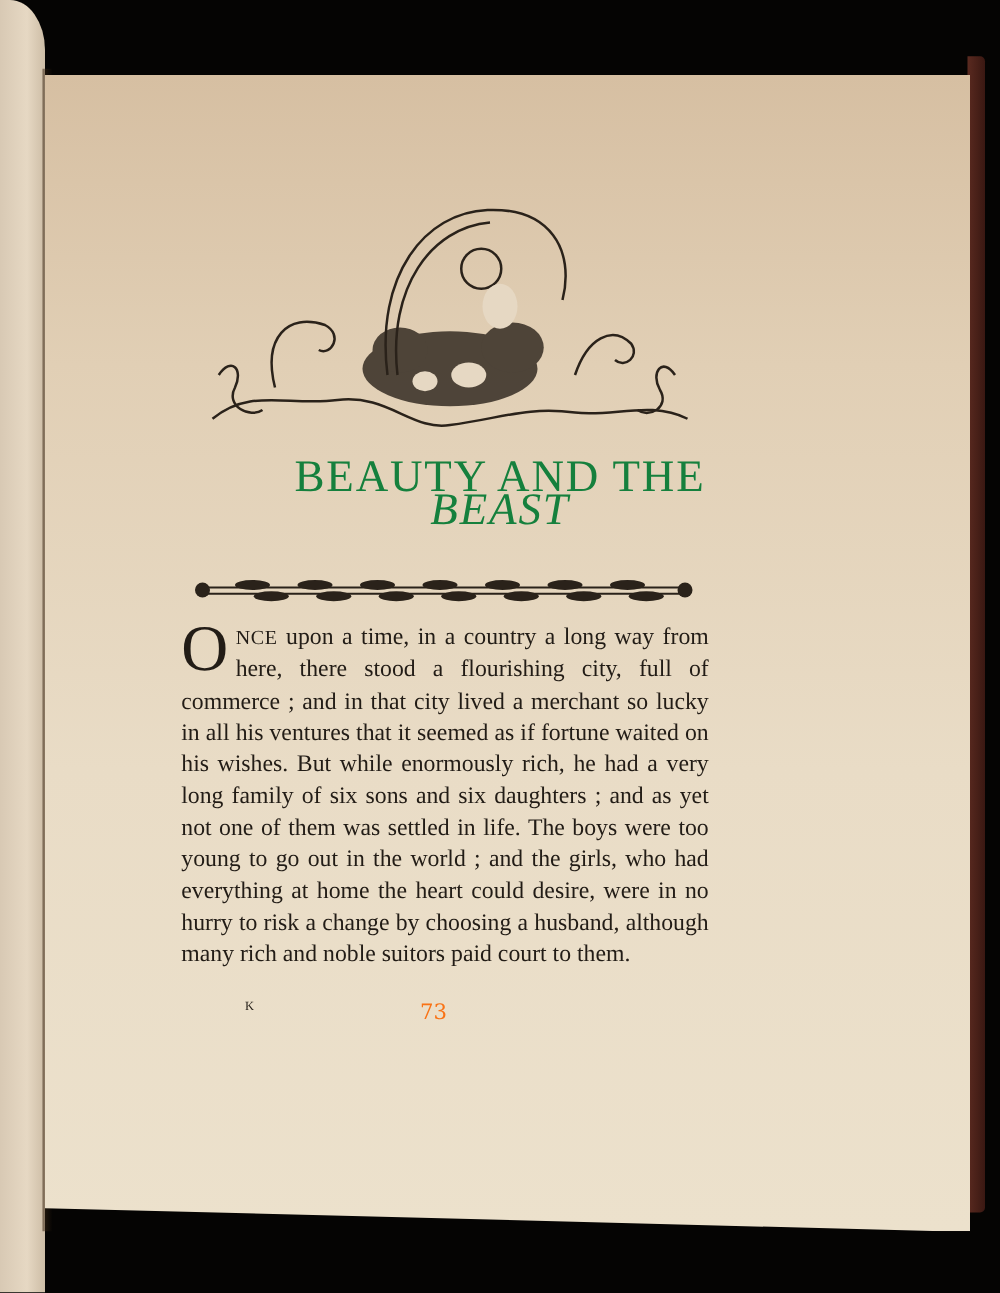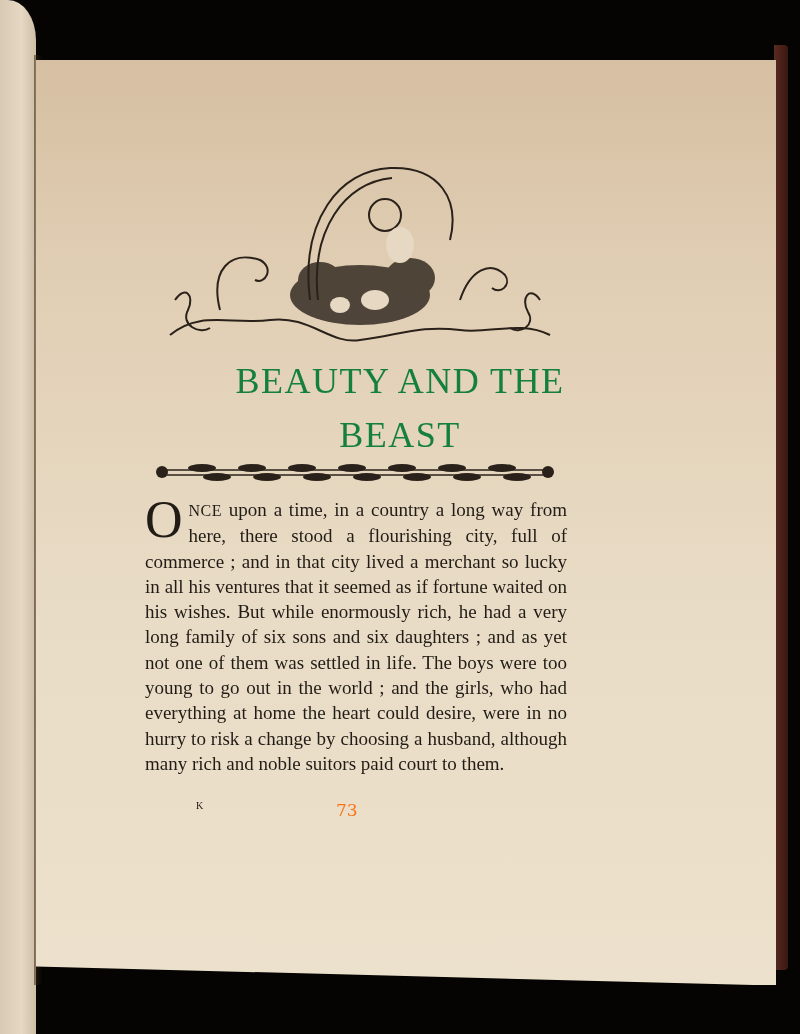--- a/index.html
+++ b/index.html
@@ -28,21 +28,21 @@
       border-radius: 0 4px 4px 0;
     }
     .headpiece {
       position: absolute; left: 160px; top: 160px; width: 400px; height: 200px;
     }
     .title {
       position: absolute; left: 100px; width: 600px; text-align: center;
       color: #15803d; font-size: 36px; letter-spacing: 1.5px; line-height: 42px;
     }
     .title.l1 { top: 360px; }
-    .title.l2 { top: 414px; }
+    .title.l2 { top: 386px; font-style: italic; }
     .divider {
       position: absolute; left: 152px; top: 460px; width: 406px; height: 24px;
     }
     .body-text {
       position: absolute; left: 145px; top: 497px; width: 422px;
       color: #221c16; font-size: 19px; line-height: 25.3px; text-align: justify;
     }
     .body-text .dropcap {
       float: left; font-size: 52px; line-height: 42px; margin: 2px 6px 0 0;
     }

